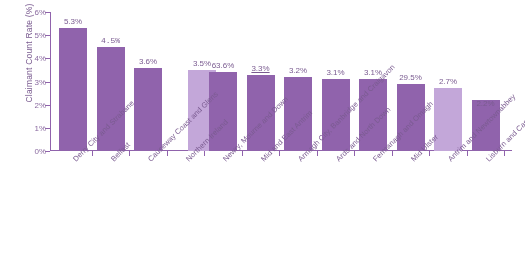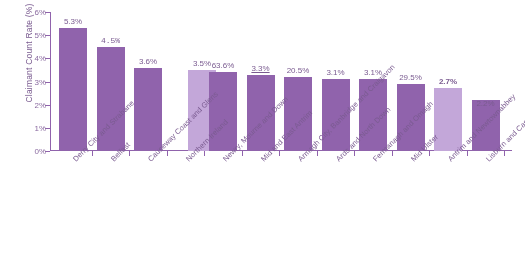--- a/index.html
+++ b/index.html
@@ -153,39 +153,39 @@
           <div class="bar-label" style="bottom: 80.7667px;">63.6%</div>
         </div>
         <div class="x-tick" style="left: 191.5px;"></div>
         <div class="bar-col" style="left: 196.5px; height: 139px;">
           <div class="bar" style="height: 76.45px;"></div>
           <div class="bar-label" style="bottom: 78.45px; text-decoration: underline;">3.3%</div>
         </div>
         <div class="x-tick" style="left: 229px;"></div>
         <div class="bar-col" style="left: 234px; height: 139px;">
           <div class="bar" style="height: 74.1333px;"></div>
-          <div class="bar-label" style="bottom: 76.1333px;">20.5%</div>
+          <div class="bar-label" style="bottom: 76.1333px;">3.2%</div>
         </div>
         <div class="x-tick" style="left: 266.5px;"></div>
         <div class="bar-col" style="left: 271.5px; height: 139px;">
           <div class="bar" style="height: 71.8167px;"></div>
           <div class="bar-label" style="bottom: 73.8167px;">3.1%</div>
         </div>
         <div class="x-tick" style="left: 304px;"></div>
         <div class="bar-col" style="left: 309px; height: 139px;">
           <div class="bar" style="height: 71.8167px;"></div>
           <div class="bar-label" style="bottom: 73.8167px;">3.1%</div>
         </div>
         <div class="x-tick" style="left: 341.5px;"></div>
         <div class="bar-col" style="left: 346.5px; height: 139px;">
           <div class="bar" style="height: 67.1833px;"></div>
           <div class="bar-label" style="bottom: 69.1833px;">29.5%</div>
         </div>
         <div class="x-tick" style="left: 379px;"></div>
-        <div class="bar-col" style="left: 384px; height: 139px; font-weight: bold;">
+        <div class="bar-col" style="left: 384px; height: 139px;">
           <div class="bar highlight" style="height: 62.55px;"></div>
           <div class="bar-label" style="bottom: 64.55px;">2.7%</div>
         </div>
         <div class="x-tick" style="left: 416.5px;"></div>
         <div class="bar-col" style="left: 421.5px; height: 139px;">
           <div class="bar" style="height: 50.9667px;"></div>
           <div class="bar-label" style="bottom: 43px;">2.2%</div>
         </div>
         <div class="x-tick" style="left: 454px;"></div>
       </div>

